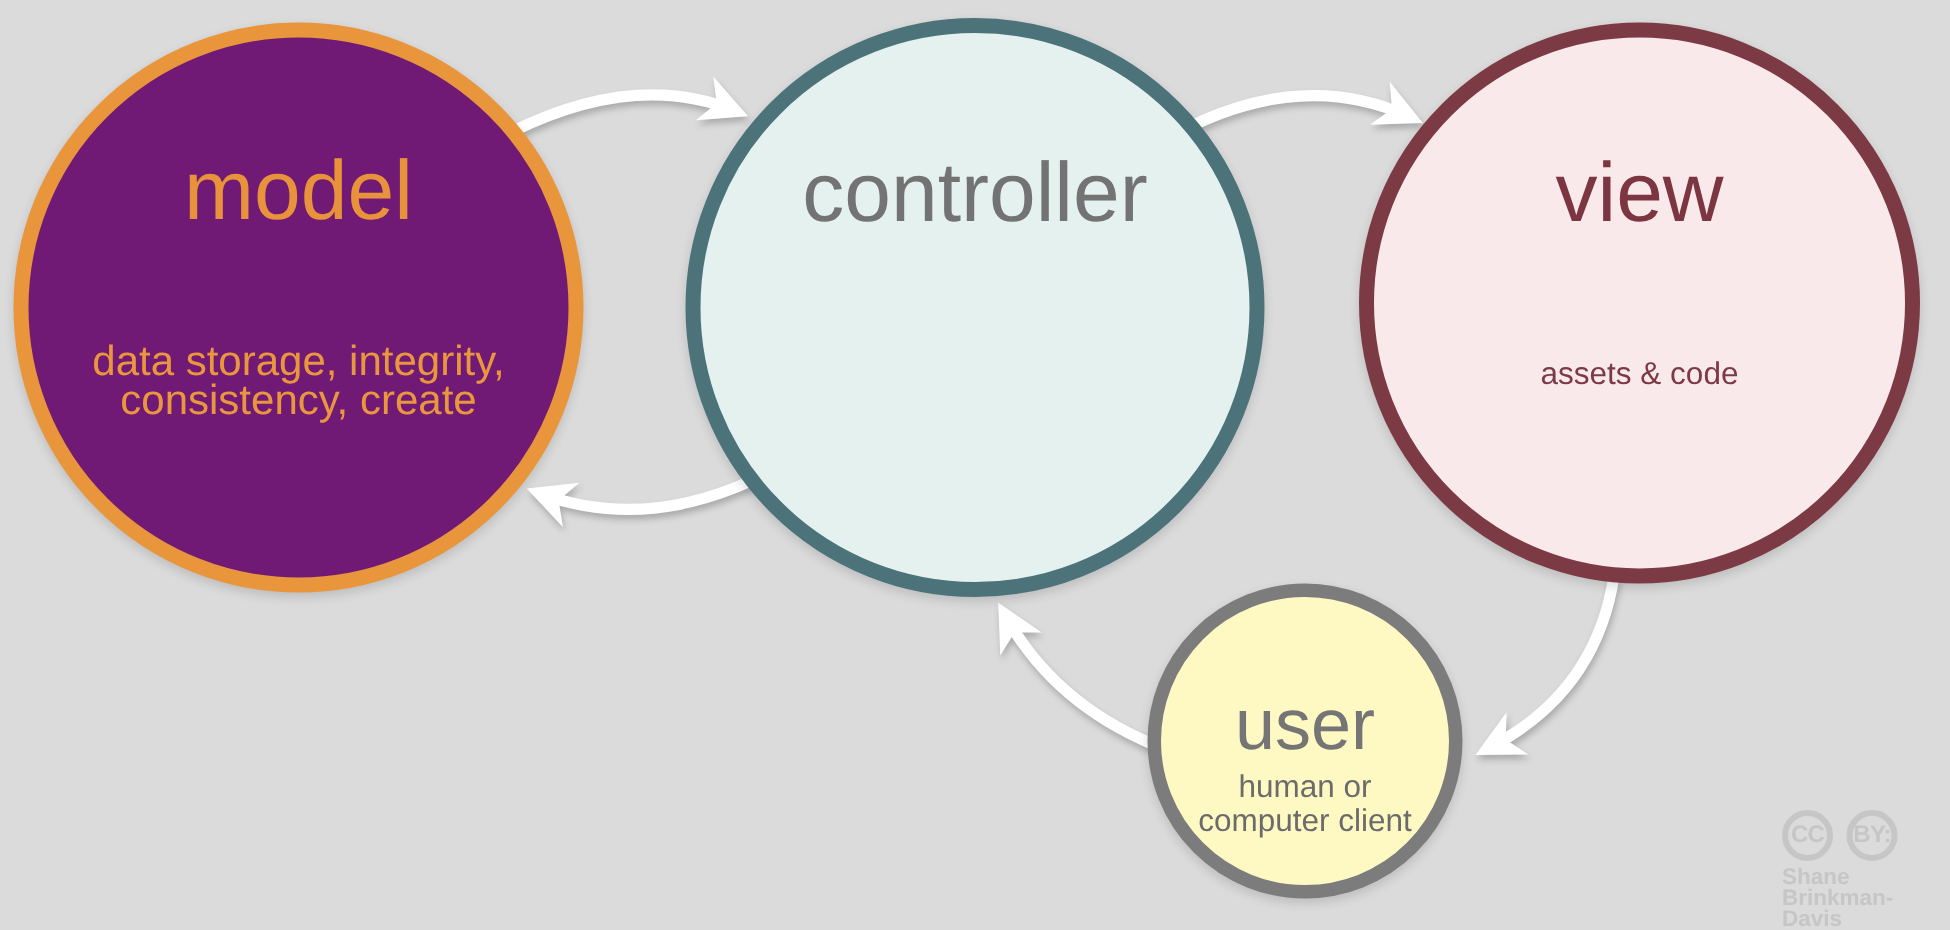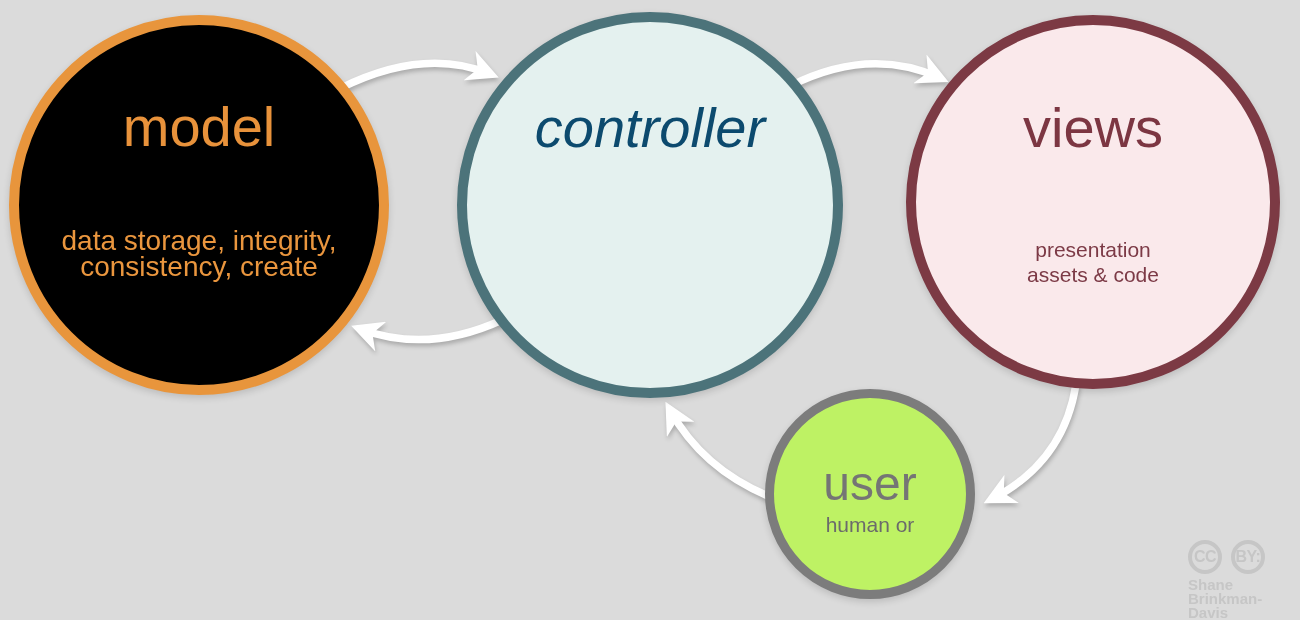--- a/index.html
+++ b/index.html
@@ -18,39 +18,39 @@
     position:absolute;
     border-radius:50%;
     box-shadow:0 3px 7px rgba(0,0,0,0.14);
     text-align:center;
   }
   .node .title { position:absolute; left:0; width:100%; }
   .node .desc  { position:absolute; left:0; width:100%; }
 
   
   .node.model { left:9px; top:15px; width:380px; height:380px;
-    background:#000000; border:10px solid #e8953c; }
+    background:#701a75; border:10px solid #e8953c; }
   .node.model .title { top:72px; font-size:56px; line-height:60px; color:#e8923b; }
   .node.model .desc  { top:203px; font-size:28px; line-height:26px; color:#ea963e; }
 
   
   .node.controller { left:457px; top:12px; width:386px; height:386px;
     background:#e4f1ef; border:10px solid #4c737a; }
-  .node.controller .title { top:76px; font-size:56px; line-height:60px; color:#0c4a6e;font-style:italic; }
+  .node.controller .title { top:76px; font-size:56px; line-height:60px; color:#737373; }
   .node.controller .desc  { top:205px; font-size:20px; line-height:26px; color:#4a7078; }
 
   
   .node.view { left:906px; top:15px; width:374px; height:374px;
     background:#fae9eb; border:10px solid #7c3a44; }
   .node.view .title { top:73px; font-size:56px; line-height:60px; color:#7c3642; }
   .node.view .desc  { top:212px; font-size:21px; line-height:25px; color:#7c3a46; }
 
   
   .node.user { left:765px; top:389px; width:210px; height:210px;
-    background:#bef264; border:9px solid #7c7c7c; }
+    background:#fef9c3; border:9px solid #7c7c7c; }
   .node.user .title { top:62px; font-size:48px; line-height:48px; color:#757575; }
   .node.user .desc  { top:115px; font-size:21px; line-height:23px; color:#6b6b6b; }
 
   
   .credit { position:absolute; left:1188px; top:540px; color:#c5c5c5; }
   .credit .badges { display:flex; gap:9px; align-items:center; }
   .badge {
     display:flex; align-items:center; justify-content:center;
     width:34px; height:34px; border-radius:50%;
     border:4px solid #c6c6c6;
@@ -83,31 +83,31 @@
       <div>data storage, integrity,</div>
       <div>consistency, create</div>
     </div>
   </div>
 
   <div class="node controller">
     <div class="title">controller</div>
   </div>
 
   <div class="node view">
-    <div class="title">views</div>
+    <div class="title">view</div>
     <div class="desc">
-      <div>presentation</div>
       <div>assets &amp; code</div>
     </div>
   </div>
 
   <div class="node user">
     <div class="title">user</div>
     <div class="desc">
       <div>human or</div>
+      <div>computer client</div>
     </div>
   </div>
 
   <div class="credit">
     <div class="badges">
       <span class="badge">CC</span>
       <span class="badge">BY:</span>
     </div>
     <div class="name">
       <div>Shane</div>

